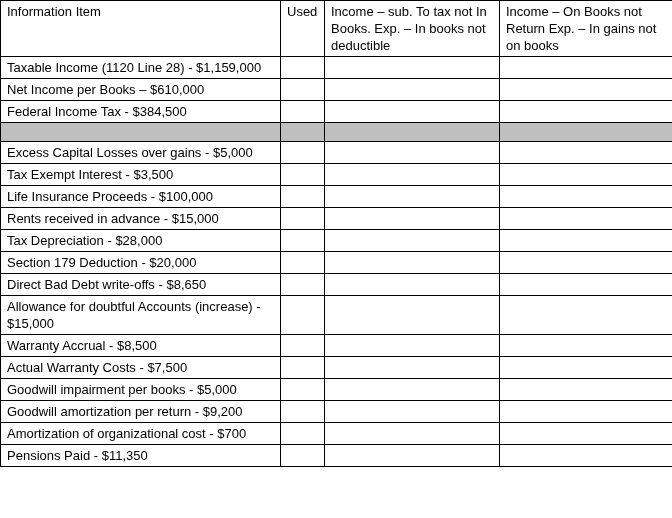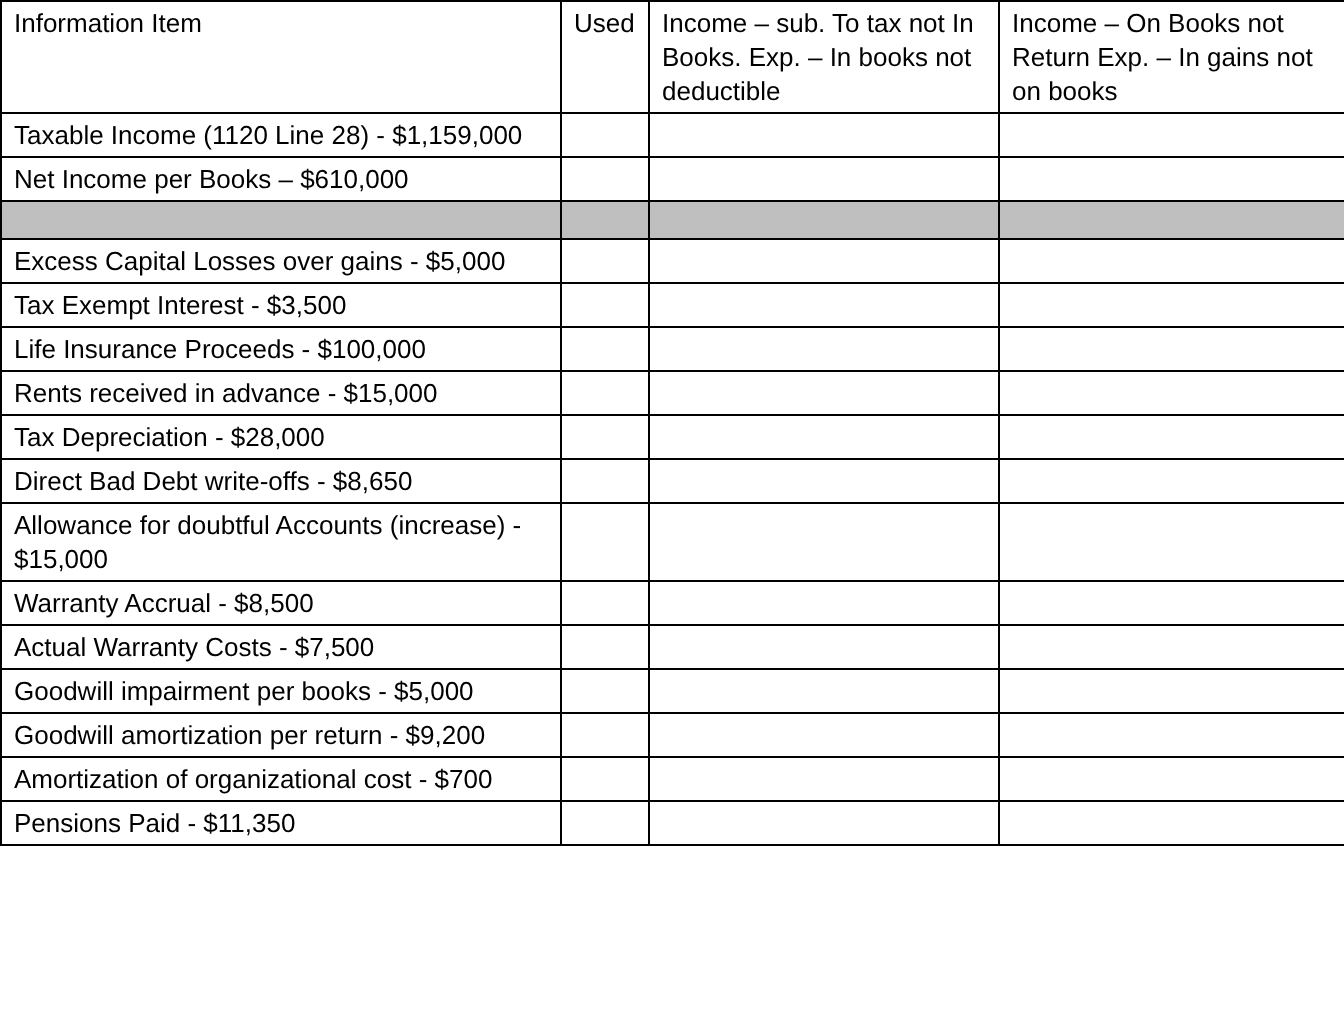--- a/index.html
+++ b/index.html
@@ -64,20 +64,26 @@
         <td></td>
         <td></td>
         <td></td>
       </tr>
       <tr>
         <td>Net Income per Books – $610,000</td>
         <td></td>
         <td></td>
         <td></td>
       </tr>
+      <tr>
+        <td>Federal Income Tax - $384,500</td>
+        <td></td>
+        <td></td>
+        <td></td>
+      </tr>
       <tr class="separator">
         <td></td>
         <td></td>
         <td></td>
         <td></td>
       </tr>
       <tr>
         <td>Excess Capital Losses over gains - $5,000</td>
         <td></td>
         <td></td>
@@ -96,20 +102,26 @@
         <td></td>
       </tr>
       <tr>
         <td>Rents received in advance - $15,000</td>
         <td></td>
         <td></td>
         <td></td>
       </tr>
       <tr>
         <td>Tax Depreciation - $28,000</td>
+        <td></td>
+        <td></td>
+        <td></td>
+      </tr>
+      <tr>
+        <td>Section 179 Deduction - $20,000</td>
         <td></td>
         <td></td>
         <td></td>
       </tr>
       <tr>
         <td>Direct Bad Debt write-offs - $8,650</td>
         <td></td>
         <td></td>
         <td></td>
       </tr>

